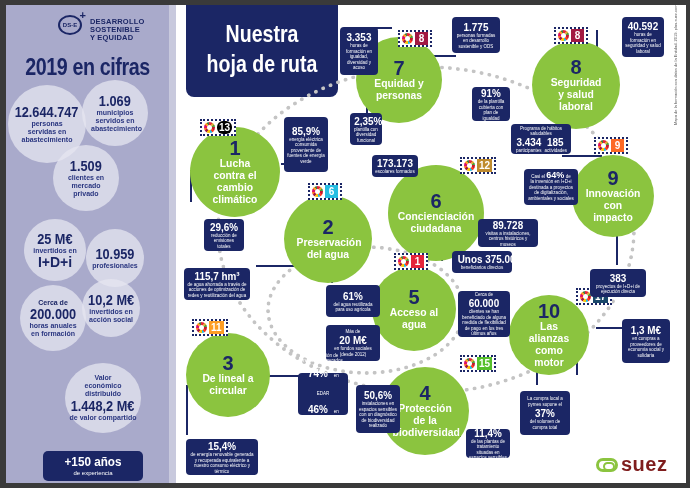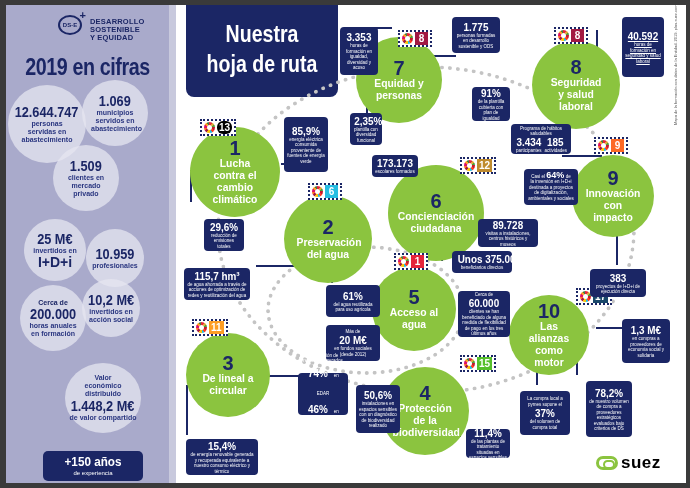--- a/index.html
+++ b/index.html
@@ -43,21 +43,21 @@
   .ods { position: absolute; height: 17px; border: 2px dotted #1b2665; padding: 1px 2px; display: flex; align-items: center; gap: 2px; background:#fff; }
   .ods .wheel { width: 11px; height: 11px; border-radius: 50%; background: conic-gradient(#e5243b 0 30deg,#dda63a 30deg 60deg,#4c9f38 60deg 90deg,#c5192d 90deg 120deg,#ff3a21 120deg 150deg,#26bde2 150deg 180deg,#fcc30b 180deg 210deg,#a21942 210deg 240deg,#fd6925 240deg 270deg,#dd1367 270deg 300deg,#fd9d24 300deg 330deg,#3f7e44 330deg 360deg); position: relative; }
   .ods .wheel::after { content: ""; position: absolute; left: 3px; top: 3px; width: 5px; height: 5px; border-radius: 50%; background: #fff; }
   .ods .num { height: 13px; min-width: 13px; padding: 0 2px; color: #fff; font-weight: bold; font-size: 10px; line-height: 13px; text-align: center; }
 
   .line { position: absolute; background: #1b2665; }
   .credit { position: absolute; left: 497px; top: 30px; width: 6px; height: 90px; font-size: 4px; color: #555; writing-mode: vertical-rl; transform: rotate(180deg); white-space: nowrap; }
   .suez { position: absolute; left: 420px; top: 448px; display: flex; align-items: center; gap: 3px; }
   .suez .mark { width: 22px; height: 14px; border: 3px solid #8bc43f; border-radius: 10px; position: relative; }
   .suez .mark::after { content:""; position:absolute; left:4px; top:1px; width:8px; height:5px; border:2px solid #8bc43f; border-radius:6px; }
-  .suez .word { font-size: 17px; font-weight: bold; color: #000000; letter-spacing: 0.5px; }
+  .suez .word { font-size: 20px; font-weight: bold; color: #7f1d1d; letter-spacing: 0.5px; }
 </style>
 </head>
 <body>
 
 <div class="page">
 
   <div class="left">
     <div class="logo">
       <div class="logo-badge">
           <span>DS·E</span>
@@ -230,21 +230,21 @@
       </div>
 
     <div class="box" style="left:164px;top:22px;width:38px;height:48px;">
         <div class="v">3.353</div>
         <div class="d">horas de formación en igualdad, diversidad y acoso</div>
       </div>
     <div class="box" style="left:276px;top:12px;width:48px;height:36px;">
         <div class="v">1.775</div>
         <div class="d">personas formadas en desarrollo sostenible y ODS</div>
       </div>
-    <div class="box" style="left:446px;top:12px;width:42px;height:60px;text-decoration:underline;">
+    <div class="box" style="left:446px;top:12px;width:42px;height:40px;">
         <div class="v">40.592</div>
         <div class="d">horas de formación en seguridad y salud laboral</div>
       </div>
     <div class="box" style="left:108px;top:112px;width:44px;height:55px;">
         <div class="v">85,9%</div>
         <div class="d">energía eléctrica consumida proveniente de fuentes de energía verde</div>
       </div>
     <div class="box" style="left:174px;top:108px;width:32px;height:32px;">
         <div class="v">2,35%</div>
         <div class="d">plantilla con diversidad funcional</div>
@@ -314,24 +314,20 @@
       </div>
     <div class="box" style="left:122px;top:368px;width:50px;height:42px;">
       <div class="p">Valorización de residuos generados</div>
       <div><span class="v" style="display:inline-block;">74%</span> <span class="p">en EDAR</span></div>
       <div><span class="v" style="display:inline-block;">46%</span> <span class="p">en ETAP</span></div>
     </div>
     <div class="box" style="left:180px;top:380px;width:44px;height:48px;">
         <div class="v">50,6%</div>
         <div class="d">instalaciones en espacios sensibles con un diagnóstico de biodiversidad realizado</div>
       </div>
-    <div class="box" style="left:410px;top:376px;width:46px;height:56px;">
-        <div class="v">78,2%</div>
-        <div class="d">de nuestro volumen de compra a proveedores estratégicos evaluados bajo criterios de DS</div>
-      </div>
     <div class="box" style="left:344px;top:386px;width:50px;height:44px;">
         <div class="d">La compra local a pymes supone el</div>
         <div class="v">37%</div>
         <div class="d">del volumen de compra total</div>
       </div>
     <div class="box" style="left:10px;top:434px;width:72px;height:36px;">
         <div class="v">15,4%</div>
         <div class="d">de energía renovable generada y recuperada equivalente a nuestro consumo eléctrico y térmico</div>
       </div>
     <div class="box" style="left:290px;top:424px;width:44px;height:29px;">

